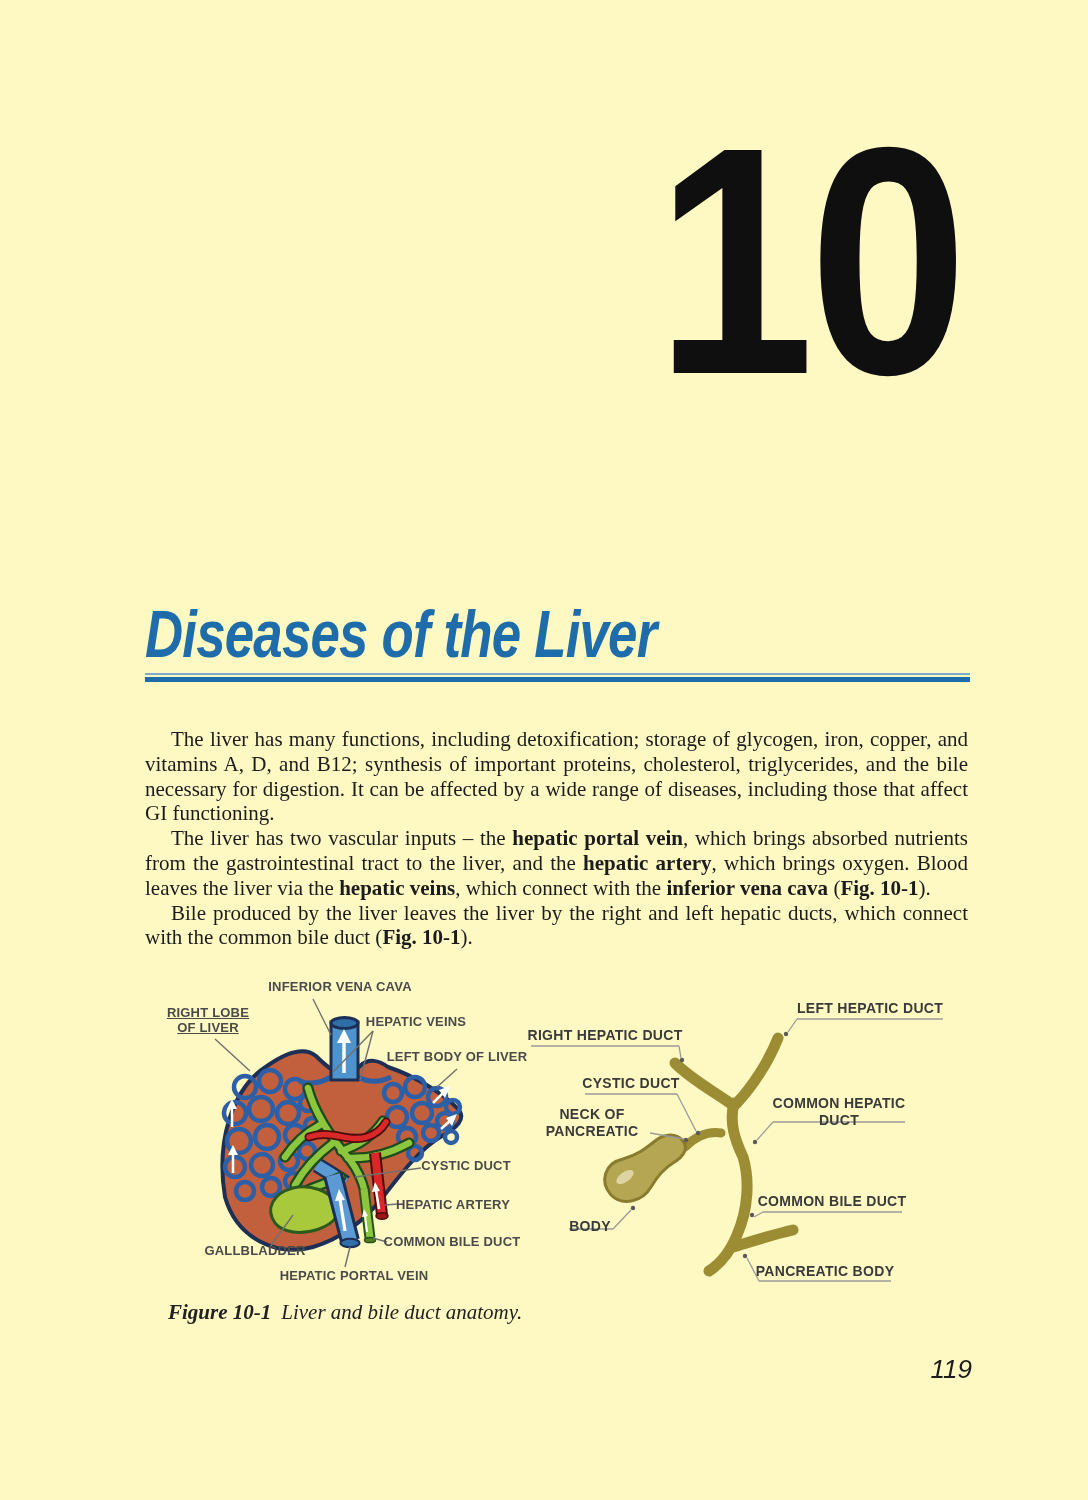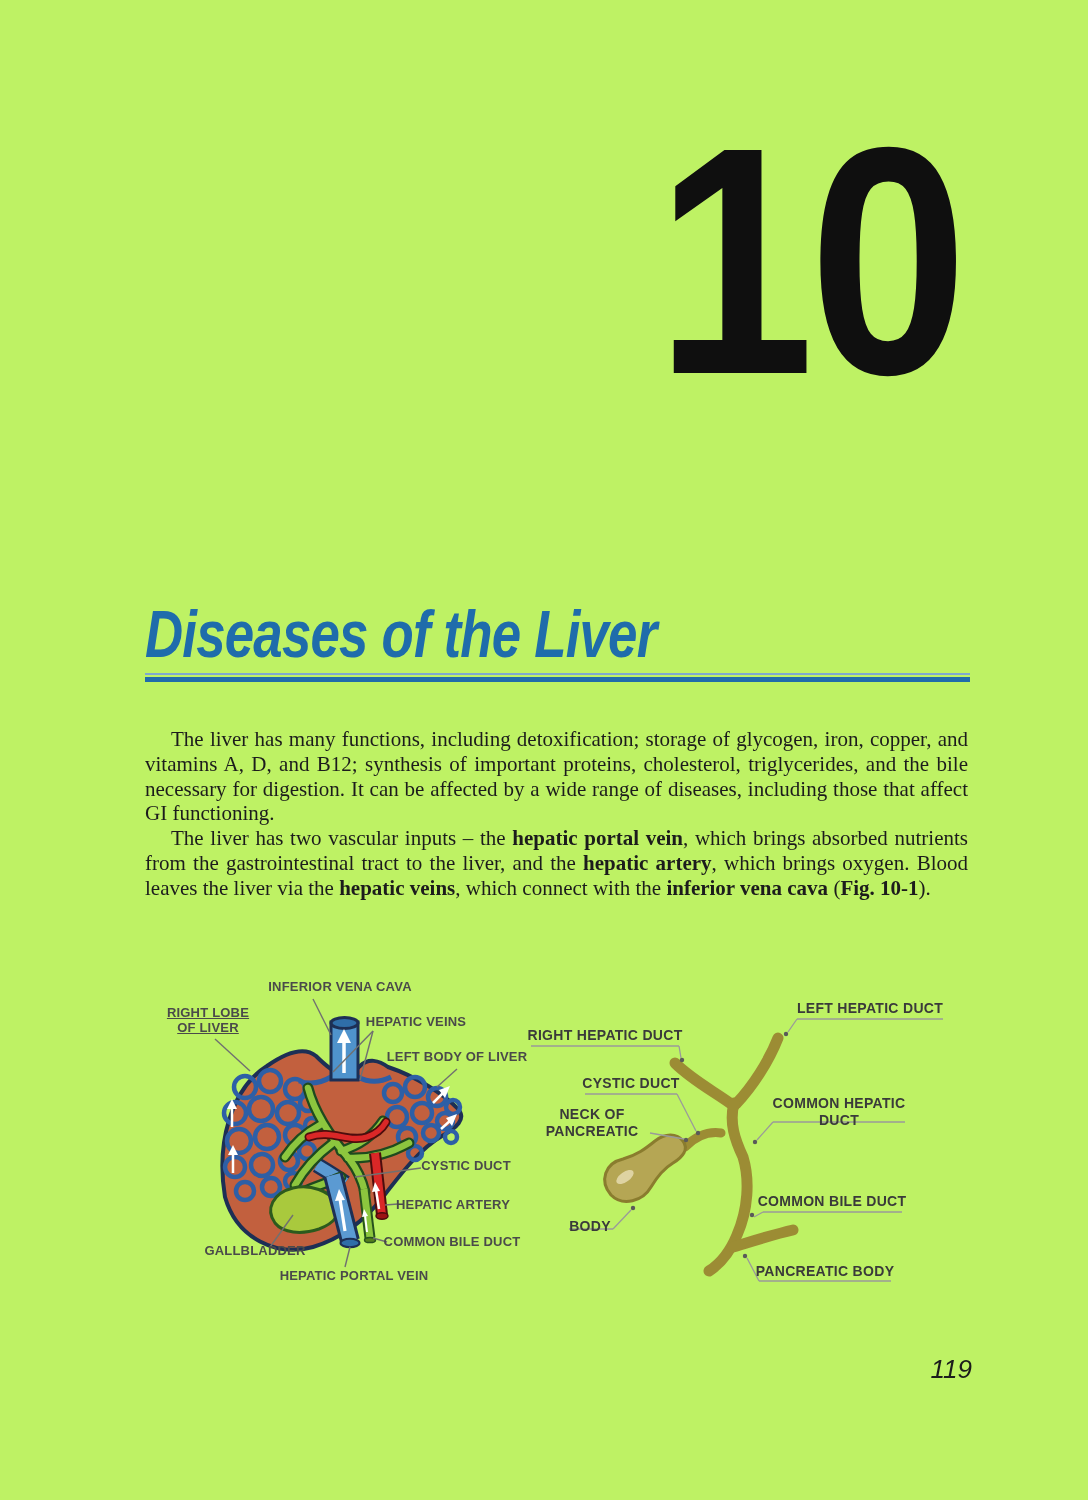--- a/index.html
+++ b/index.html
@@ -1,16 +1,16 @@
 <!DOCTYPE html>
 <html><head>
 <meta charset="utf-8">
 <style>
   html,body { margin:0; padding:0; background:#ffffff; }
-  .page { position:relative; width:1088px; height:1500px; background:#bef264; overflow:hidden;
+  .page { position:relative; width:1088px; height:1500px; background:#fef9c3; overflow:hidden;
           font-family:"Liberation Serif", serif; color:#1c1c1c; }
 
   .chapter-number { position:absolute; top:99px; right:126px; font-family:"Liberation Sans", sans-serif;
           font-weight:bold; font-size:324px; line-height:1; color:#0f0f0f; letter-spacing:-6px;
           transform:scaleX(0.88); transform-origin:100% 0; }
 
   .chapter-title { position:absolute; left:145px; top:601px; margin:0; white-space:nowrap;
           font-family:"Liberation Sans", sans-serif; font-style:italic; font-weight:bold;
           font-size:66px; line-height:1; letter-spacing:-1px; color:#1f6cab;
           transform:scaleX(0.80); transform-origin:0 0; }
@@ -44,20 +44,21 @@
 
   <div class="chapter-number">10</div>
 
   <h1 class="chapter-title">Diseases of the Liver</h1>
   <div class="rule-thin"></div>
   <div class="rule-thick"></div>
 
   <div class="body-text">
       <p><span>The liver has many functions, including detoxification; storage of glycogen, iron, copper, and vitamins A, D, and B12; synthesis of important proteins, cholesterol, triglycerides, and the bile necessary for digestion. It can be affected by a wide range of diseases, including those that affect GI functioning.</span></p>
       <p><span>The liver has two vascular inputs – the </span><b>hepatic portal vein</b><span>, which brings absorbed nutrients from the gastrointestinal tract to the liver, and the </span><b>hepatic artery</b><span>, which brings oxygen. Blood leaves the liver via the </span><b>hepatic veins</b><span>, which connect with the </span><b>inferior vena cava</b><span> (</span><b>Fig. 10-1</b><span>).</span></p>
+      <p><span>Bile produced by the liver leaves the liver by the right and left hepatic ducts, which connect with the common bile duct (</span><b>Fig. 10-1</b><span>).</span></p>
     </div>
 
   <div class="figure">
     <svg class="fig-art" width="823" height="315" viewBox="0 0 823 315" xmlns="http://www.w3.org/2000/svg">
 
       <g>
         <path d="M80,222 C71,168 86,114 122,91 C142,77 160,72 171,81 C180,90 188,97 196,99
                  C204,100 210,97 215,91 C223,83 234,85 243,92 C270,101 299,119 313,134
                  C322,144 311,153 297,161 C276,173 258,196 238,222 C220,245 198,263 168,272
                  C132,282 92,264 80,222 Z" fill="#c2603e" stroke="#1d2f55" stroke-width="4"></path>
@@ -238,16 +239,19 @@
     <div class="fig-label duct" style="left:725px; top:25px;">LEFT HEPATIC DUCT</div>
     <div class="fig-label duct" style="left:460px; top:52px;">RIGHT HEPATIC DUCT</div>
     <div class="fig-label duct" style="left:486px; top:100px;">CYSTIC DUCT</div>
     <div class="fig-label duct wrap" style="left:447px; top:131px; width:118px;">NECK OF PANCREATIC</div>
     <div class="fig-label duct wrap" style="left:694px; top:120px; width:150px;">COMMON HEPATIC DUCT</div>
     <div class="fig-label duct" style="left:687px; top:218px;">COMMON BILE DUCT</div>
     <div class="fig-label duct" style="left:445px; top:243px;">BODY</div>
     <div class="fig-label duct" style="left:680px; top:288px;">PANCREATIC BODY</div>
   </div>
 
+  <div class="caption">
+    <span class="cap-label">Figure 10-1</span><span class="cap-text">Liver and bile duct anatomy.</span>
+  </div>
 
   <div class="page-number">119</div>
 
 </div>
 
 </body></html>

